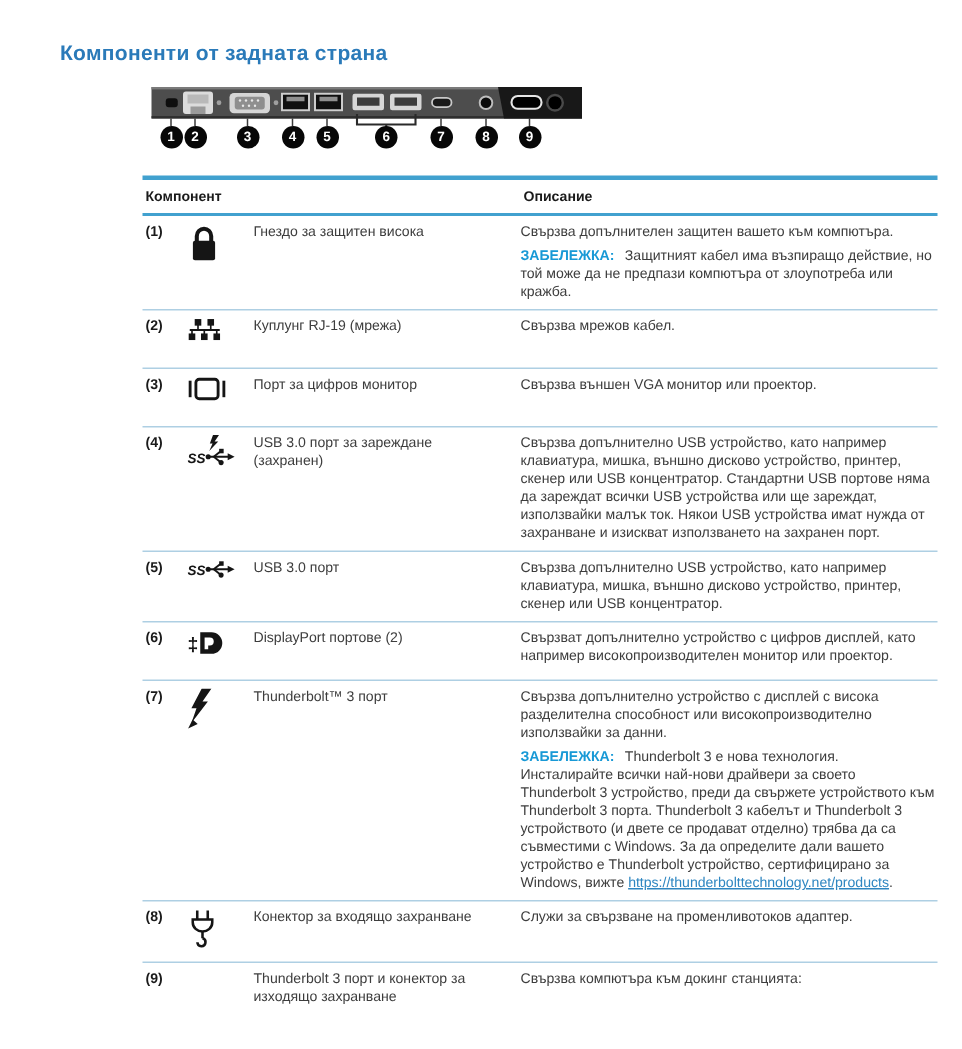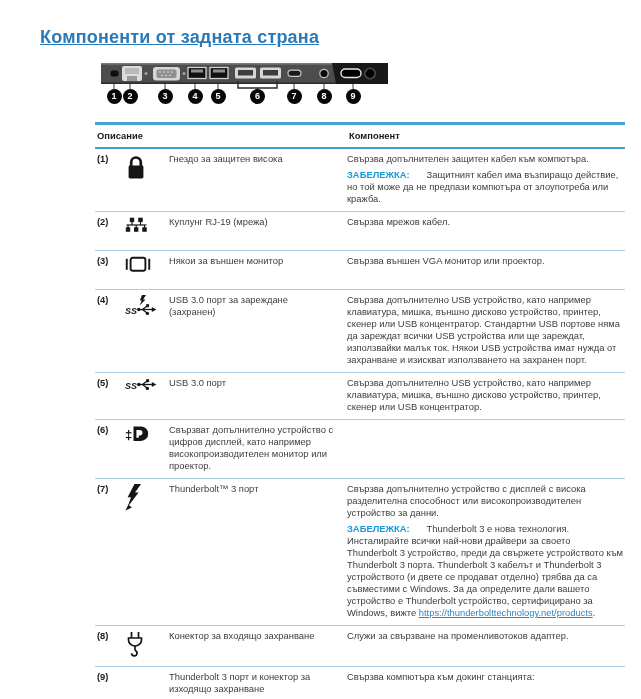--- a/index.html
+++ b/index.html
@@ -1,23 +1,22 @@
 <!DOCTYPE html>
 <html><head>
 <meta charset="utf-8">
 <style>
   html,body{margin:0;padding:0}
   body{
     width:641px;height:699px;overflow:hidden;background:#ffffff;
     font-family:"Liberation Sans",sans-serif;color:#3d3d3d;position:relative;
   }
   .page-title{
-    margin:27px 0 0 40px;font-size:18px;font-weight:bold;color:#2a7ab9;
+    margin:27px 0 0 40px;font-size:14px;font-weight:bold;color:#2a7ab9;
     letter-spacing:.2px;
-    text-decoration:underline;
   }
   .diagram{position:relative;margin:7px 0 0 98px;width:292px;height:58px}
   .diagram svg{display:block}
   .callout{
     position:absolute;width:15px;height:15px;border-radius:50%;background:#070707;
     color:#fff;font-size:9px;font-weight:bold;line-height:15px;text-align:center;top:33.5px;
   }
   .comp-table{margin:9px 0 0 95px;width:530px;border-top:3px solid #41a1cf;font-size:9.4px;line-height:12px}
   .thead{
     display:grid;grid-template-columns:252px 1fr;font-weight:bold;color:#1a1a1a;
@@ -27,21 +26,21 @@
     display:grid;grid-template-columns:30px 44px 178px 1fr;
     padding:4px 0 6px;border-bottom:1px solid #aecfe3;min-height:28px;
   }
   .row:last-child{border-bottom:none}
   .num{font-weight:bold;color:#1a1a1a;padding-left:2px}
   .icon-cell{display:flex;justify-content:flex-start;align-items:flex-start;padding-top:1px}
   .name{padding-right:10px;color:#3d3d3d}
   .desc{padding-right:2px}
   .desc .main{margin:0}
   .note{margin:4px 0 0}
-  .note-label{color:#1899d6;font-weight:bold;margin-right:17px}
+  .note-label{color:#1899d6;font-weight:bold;margin-right:7px}
   .note a{color:#2e86c1;text-decoration:underline}
   svg text{font-family:"Liberation Sans",sans-serif}
 </style>
 </head>
 <body>
 
 <h1 class="page-title">Компоненти от задната страна</h1>
 
 <div class="diagram">
   <svg width="292" height="58" viewBox="0 0 292 58">
@@ -114,35 +113,35 @@
       <div class="callout" style="left: 112.5px;">5</div>
       <div class="callout" style="left: 152px;">6</div>
       <div class="callout" style="left: 188.5px;">7</div>
       <div class="callout" style="left: 218.5px;">8</div>
       <div class="callout" style="left: 247.5px;">9</div>
     </div>
 </div>
 
 <div class="comp-table">
   <div class="thead">
+    <span>Компонент</span>
     <span>Описание</span>
-    <span>Компонент</span>
   </div>
   <div id="rows">
   <div class="row">
     <span class="num">(1)</span>
     <span class="icon-cell">
           <span><svg width="22" height="27" viewBox="0 0 22 27">
               <path d="M6.2 12 V8.3 A4.8 4.8 0 0 1 15.8 8.3 V12" fill="none" stroke="#151515" stroke-width="2.7"></path>
               <rect x="3.6" y="11.5" width="14.8" height="13" rx="1.4" fill="#151515"></rect>
             </svg></span>
         </span>
     <span class="name">Гнездо за защитен висока</span>
     <div class="desc">
-      <p class="main">Свързва допълнителен защитен кабел към компютъра.</p>
+      <p class="main">Свързва допълнителен защитен вашето към компютъра.</p>
       <p class="note">
         <span class="note-label">ЗАБЕЛЕЖКА:</span><span class="note-text">Защитният кабел има възпиращо действие, но той може да не предпази компютъра от злоупотреба или кражба.</span>
       </p>
     </div>
   </div>
 
   <div class="row">
     <span class="num">(2)</span>
     <span class="icon-cell">
           <span><svg width="23" height="16" viewBox="0 0 23 16">
@@ -170,21 +169,21 @@
 
   <div class="row">
     <span class="num">(3)</span>
     <span class="icon-cell">
           <span><svg width="26" height="17" viewBox="0 0 26 17">
               <rect x="0.8" y="2.8" width="1.9" height="11" fill="#151515"></rect>
               <rect x="23.3" y="2.8" width="1.9" height="11" fill="#151515"></rect>
               <rect x="5.6" y="1.8" width="14.8" height="13" rx="2.2" fill="none" stroke="#151515" stroke-width="1.9"></rect>
             </svg></span>
         </span>
-    <span class="name">Някои за външен монитор</span>
+    <span class="name">Порт за цифров монитор</span>
     <div class="desc">
       <p class="main">Свързва външен VGA монитор или проектор.</p>
 
     </div>
   </div>
 
   <div class="row">
     <span class="num">(4)</span>
     <span class="icon-cell">
           <span><svg width="32" height="21" viewBox="0 0 32 21">
@@ -232,37 +231,38 @@
 
   <div class="row">
     <span class="num">(6)</span>
     <span class="icon-cell">
           <span><svg width="26" height="18" viewBox="0 0 26 18">
               <text x="0" y="13.8" font-size="13" font-weight="bold" fill="#151515">‡</text>
               <path d="M8.5 1.5 h7.5 a7.2 7.2 0 0 1 0 14.4 H8.5 Z" fill="#151515"></path>
               <path d="M11.4 5 h3.4 a2.7 2.7 0 0 1 0 5.4 h-1 v2.4 h-2.4 Z" fill="#ffffff"></path>
             </svg></span>
         </span>
+    <span class="name">DisplayPort портове (2)</span>
     <div class="desc">
       <p class="main">Свързват допълнително устройство с цифров дисплей, като например високопроизводителен монитор или проектор.</p>
 
     </div>
   </div>
 
   <div class="row">
     <span class="num">(7)</span>
     <span class="icon-cell">
           <span><svg width="17" height="28" viewBox="0 0 17 28">
               <path d="M9.5 0 L16 0 L10 8.6 L13.6 8.6 L2.6 23 L6 13.2 L2.6 13.2 Z" fill="#151515"></path>
               <polygon points="0.4,26.6 6.8,23.6 3.4,20.6" fill="#151515"></polygon>
             </svg></span>
         </span>
     <span class="name">Thunderbolt™ 3 порт</span>
     <div class="desc">
-      <p class="main">Свързва допълнително устройство с дисплей с висока разделителна способност или високопроизводителен устройство за данни.</p>
+      <p class="main">Свързва допълнително устройство с дисплей с висока разделителна способност или високопроизводително използвайки за данни.</p>
       <p class="note">
         <span class="note-label">ЗАБЕЛЕЖКА:</span><span class="note-text">Thunderbolt 3 е нова технология. Инсталирайте всички най-нови драйвери за своето Thunderbolt 3 устройство, преди да свържете устройството към Thunderbolt 3 порта. Thunderbolt 3 кабелът и Thunderbolt 3 устройството (и двете се продават отделно) трябва да са съвместими с Windows. За да определите дали вашето устройство е Thunderbolt устройство, сертифицирано за Windows, вижте </span>
       <a href="#">https://thunderbolttechnology.net/products</a><span>.</span></p>
     </div>
   </div>
 
   <div class="row">
     <span class="num">(8)</span>
     <span class="icon-cell">
           <span><svg width="20" height="26" viewBox="0 0 20 26">

